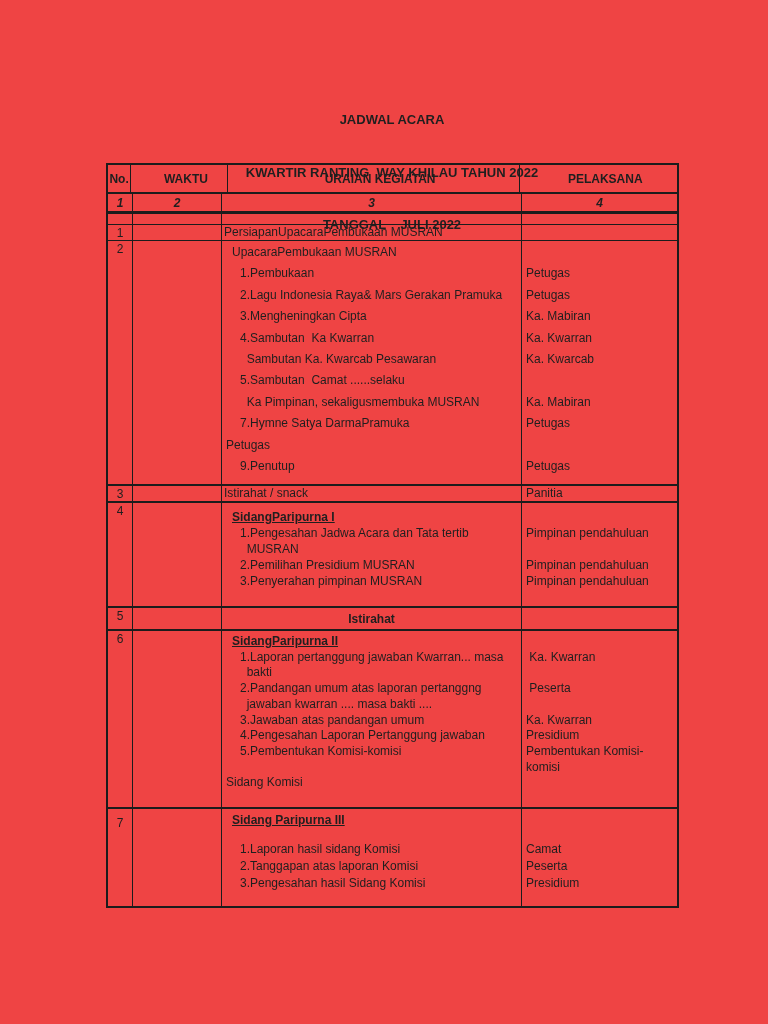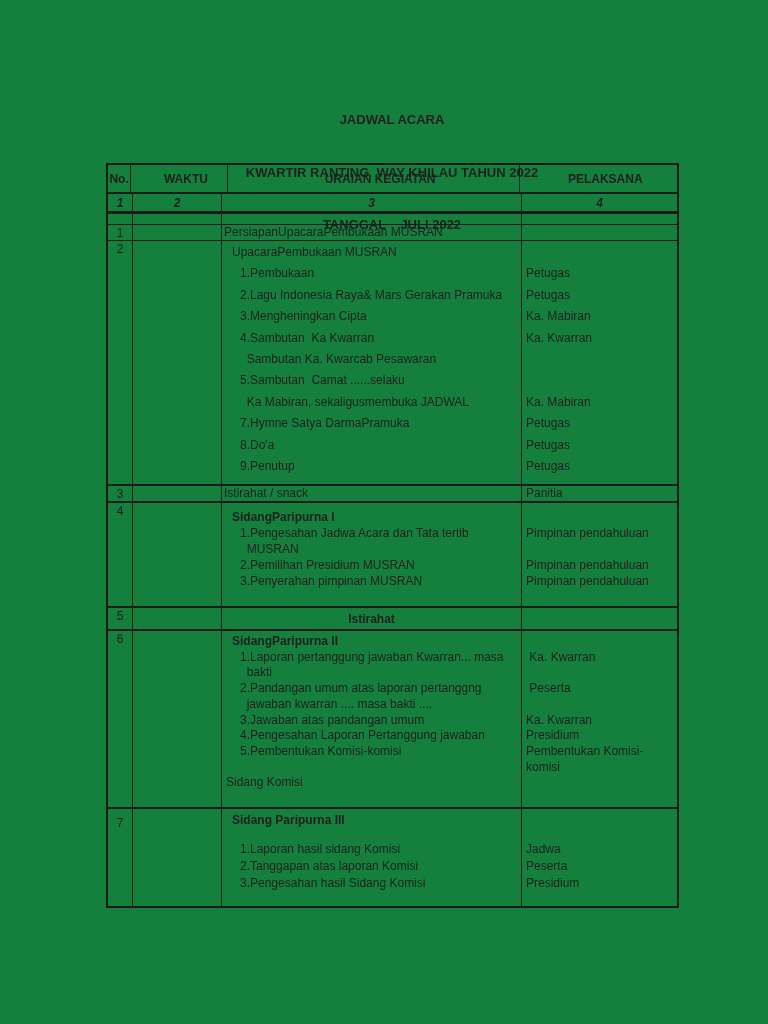--- a/index.html
+++ b/index.html
@@ -1,21 +1,21 @@
 <!DOCTYPE html>
 <html><head>
 <meta charset="utf-8">
 <style>
   * { box-sizing: border-box; margin: 0; padding: 0; }
   html, body { background: #ffffff; }
   .page {
     position: relative;
     width: 768px;
     height: 1024px;
-    background: #15803d;
+    background: #ef4444;
     font-family: "Liberation Sans", sans-serif;
     color: #1f1f1f;
     overflow: hidden;
   }
   .title-block {
     position: absolute;
     top: 76px;
     left: 103px;
     width: 578px;
     text-align: center;
@@ -61,21 +61,21 @@
 
   .r2 { min-height: 244px; }
   .r2 .c-main { line-height: 21.4px; padding-top: 1px; }
   .r4 { min-height: 105px; }
   .r4 .c-main { line-height: 16px; padding-top: 6px; }
   .r6 { min-height: 159px; }
   .r6 .c-main { line-height: 15.7px; padding-top: 3px; padding-bottom: 16px; }
   .r7 { min-height: 95px; }
   .r7 .c-main { line-height: 17px; padding-top: 3px; padding-bottom: 14px; }
   .r7 .c-no { padding-top: 7px; }
-  .bold { font-weight: bold; }
+  .bold { font-weight: bold; text-decoration: underline; }
 </style>
 </head>
 <body>
 
 <div class="page">
 
   <div class="title-block">
     <div>JADWAL ACARA</div>
     <div>KWARTIR RANTING  WAY KHILAU TAHUN 2022</div>
     <div>TANGGAL    JULI 2022</div>
@@ -131,35 +131,35 @@
         <div class="pair">
             <div class="u">3.Mengheningkan Cipta</div>
             <div class="p">Ka. Mabiran</div>
           </div>
         <div class="pair">
             <div class="u">4.Sambutan  Ka Kwarran</div>
             <div class="p">Ka. Kwarran</div>
           </div>
         <div class="pair">
             <div class="u">  Sambutan Ka. Kwarcab Pesawaran</div>
+            <div class="p">Ka. Kwarcab</div>
           </div>
         <div class="pair">
             <div class="u">5.Sambutan  Camat ......selaku</div>
             <div class="p"></div>
           </div>
         <div class="pair">
-            <div class="u">  Ka Mabiran, sekaligusmembuka JADWAL</div>
+            <div class="u">  Ka Pimpinan, sekaligusmembuka MUSRAN</div>
             <div class="p">Ka. Mabiran</div>
           </div>
         <div class="pair">
             <div class="u">7.Hymne Satya DarmaPramuka</div>
             <div class="p">Petugas</div>
           </div>
         <div class="pair">
-            <div class="u">8.Do'a</div>
             <div class="p">Petugas</div>
           </div>
         <div class="pair">
             <div class="u">9.Penutup</div>
             <div class="p">Petugas</div>
           </div>
       </div>
     </div>
 
     <div class="trow r-thin bt2">
@@ -246,21 +246,21 @@
         <div class="pair">
             <div class="u flush bold">Sidang Paripurna III</div>
             <div class="p"></div>
           </div>
         <div class="pair gap">
             <div class="u"></div>
             <div class="p"></div>
           </div>
         <div class="pair">
             <div class="u">1.Laporan hasil sidang Komisi</div>
-            <div class="p">Jadwa</div>
+            <div class="p">Camat</div>
           </div>
         <div class="pair">
             <div class="u">2.Tanggapan atas laporan Komisi</div>
             <div class="p">Peserta</div>
           </div>
         <div class="pair">
             <div class="u">3.Pengesahan hasil Sidang Komisi</div>
             <div class="p">Presidium</div>
           </div>
       </div>

